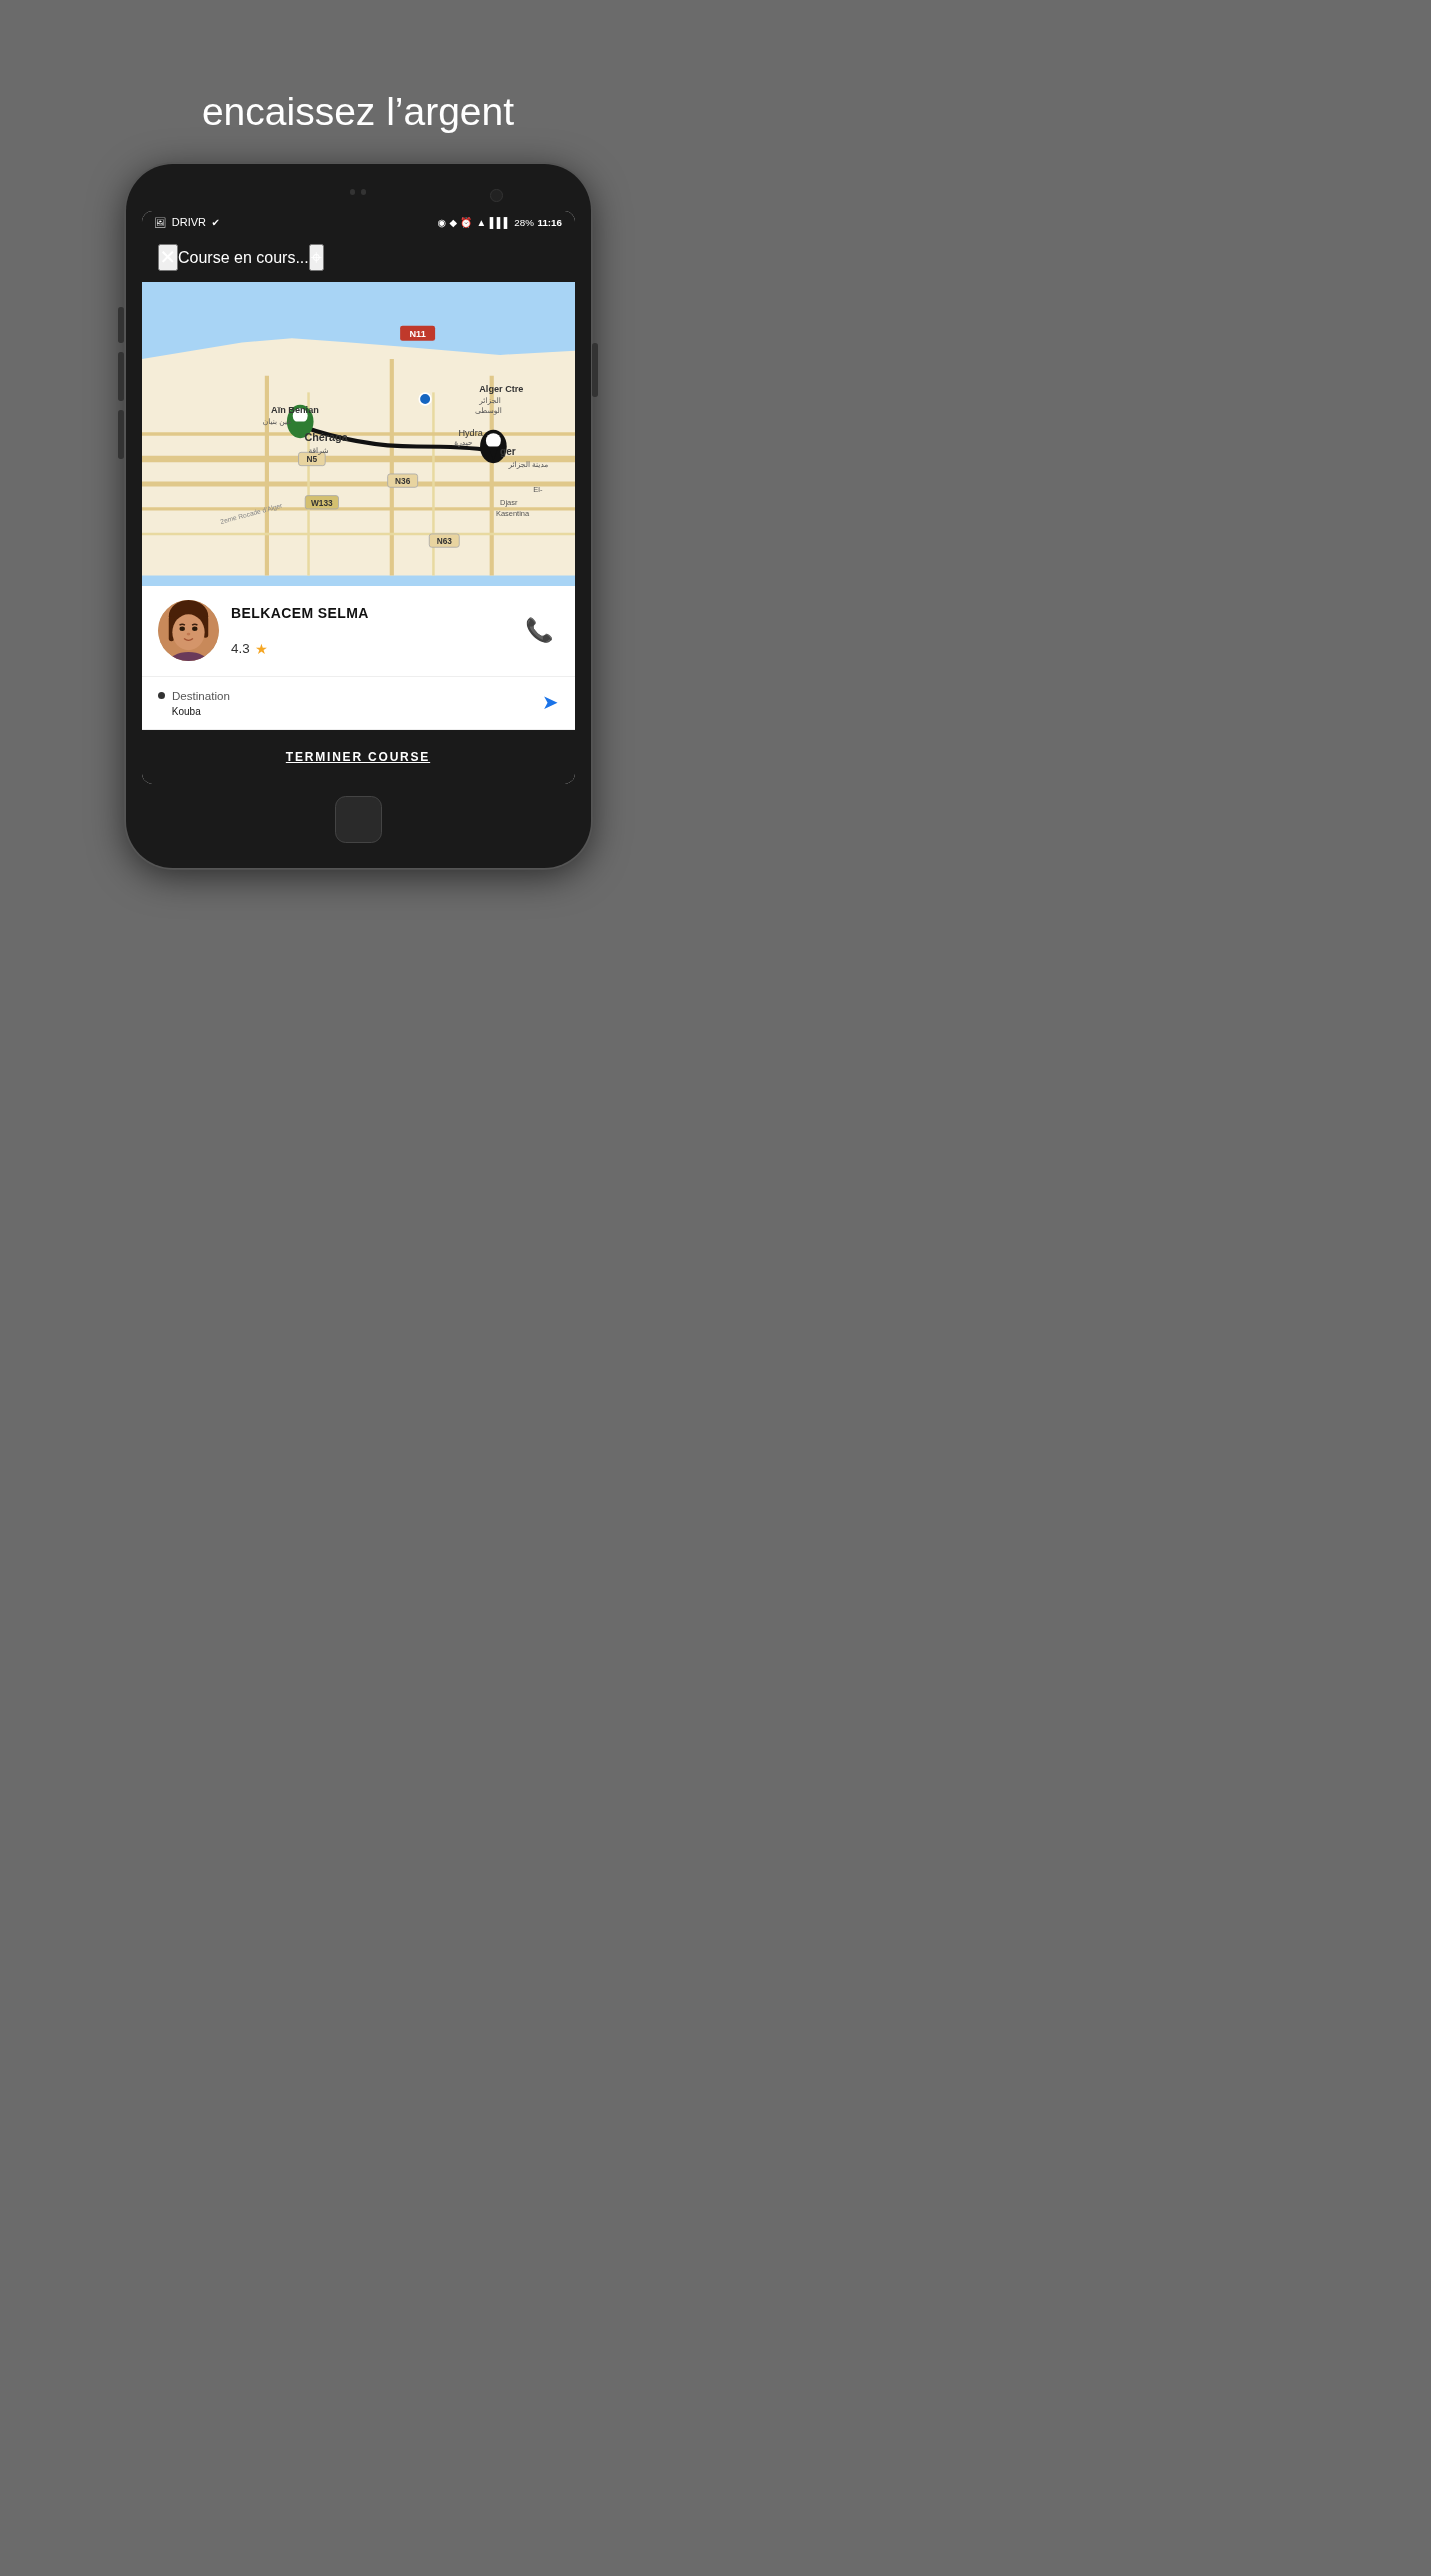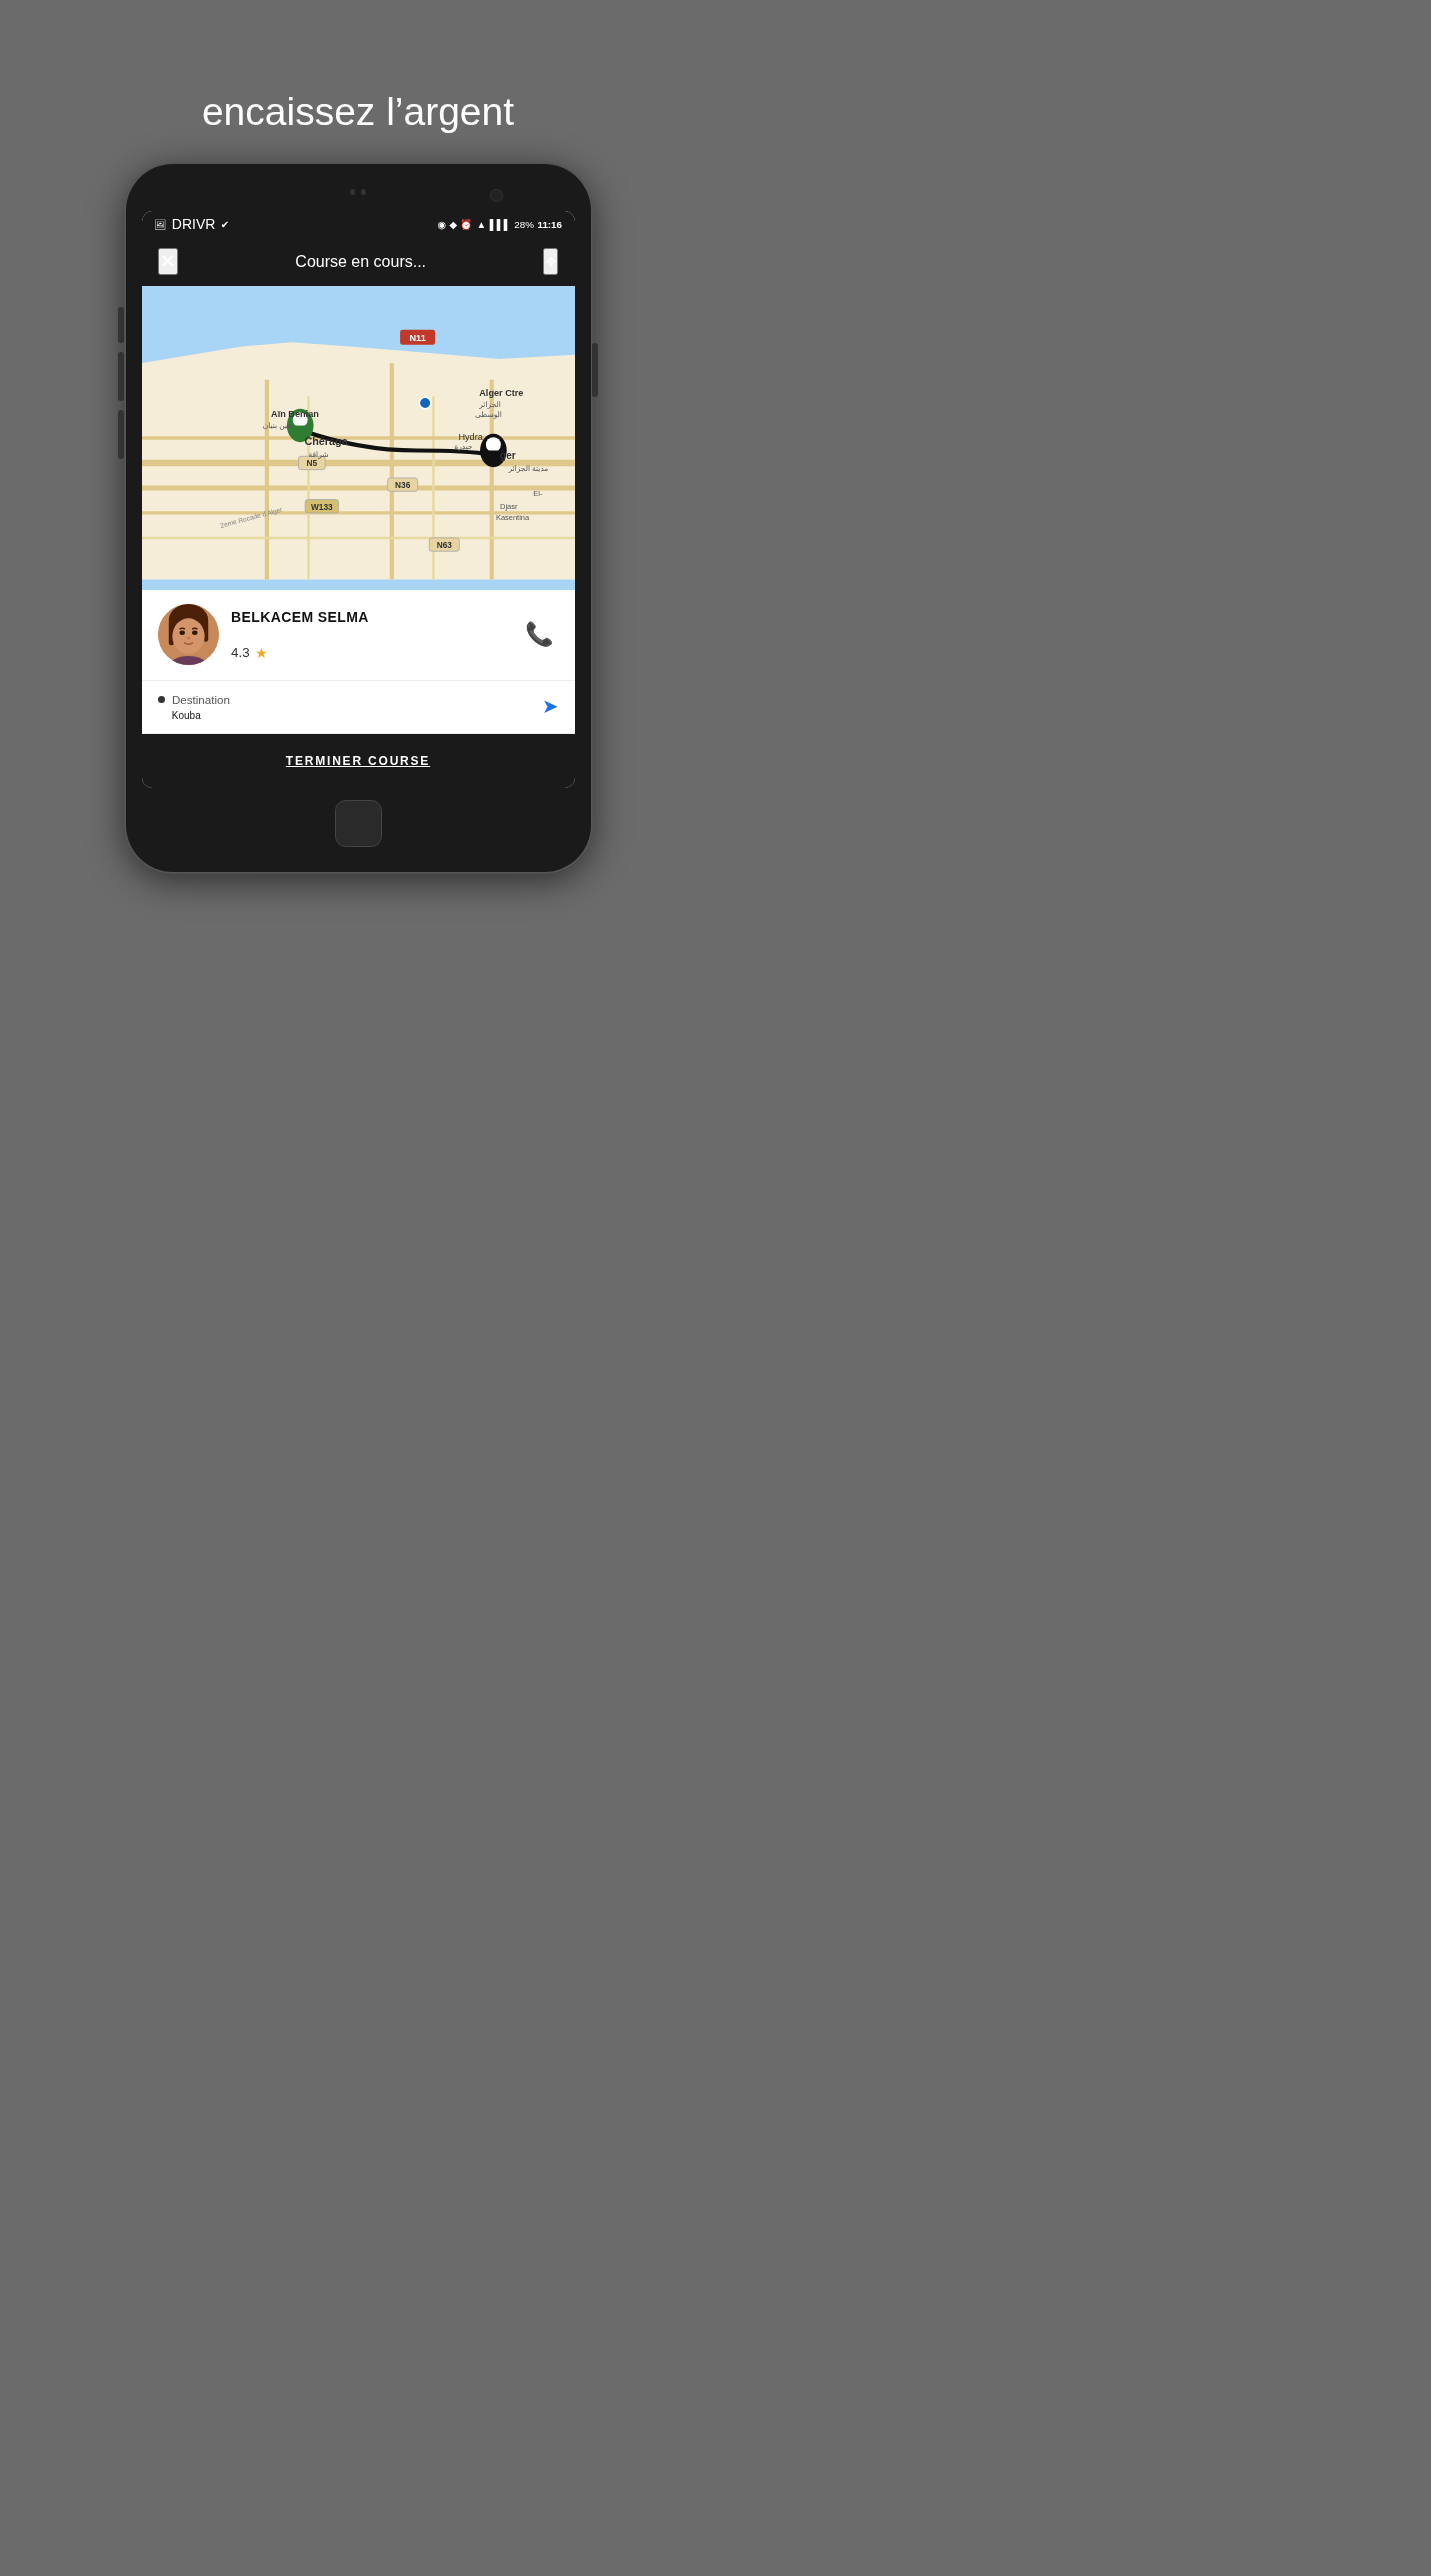--- a/index.html
+++ b/index.html
@@ -102,21 +102,21 @@
       align-items: center;
       font-size: 9.8px;
     }
 
     
     .app-header {
       background: #1a1a1a;
       color: #fff;
       display: flex;
       align-items: center;
-      justify-content: space-between;
+      justify-content: flex-start;
       padding: 10.7px 16px;
     }
 
     .header-title {
       font-size: 16px;
       color: #fff;
     }
 
     .header-icon {
       font-size: 19.7px;
@@ -338,21 +338,21 @@
     </div>
     <div class="front-camera"></div>
   </div>
 
   <div class="phone-screen">
 
     
     <div class="status-bar">
       <div class="status-left">
         <span>🖼</span>
-        <span style="font-size:14px;">DRIVR</span>
+        <span style="font-size:11px;">DRIVR</span>
         <span>✔</span>
       </div>
       <div class="status-right">
         <span>◉</span>
         <span>◆</span>
         <span>⏰</span>
         <span>▲</span>
         <span>▌▌▌</span>
         <span>28%</span>
         <span style="font-weight:600;">11:16</span>

